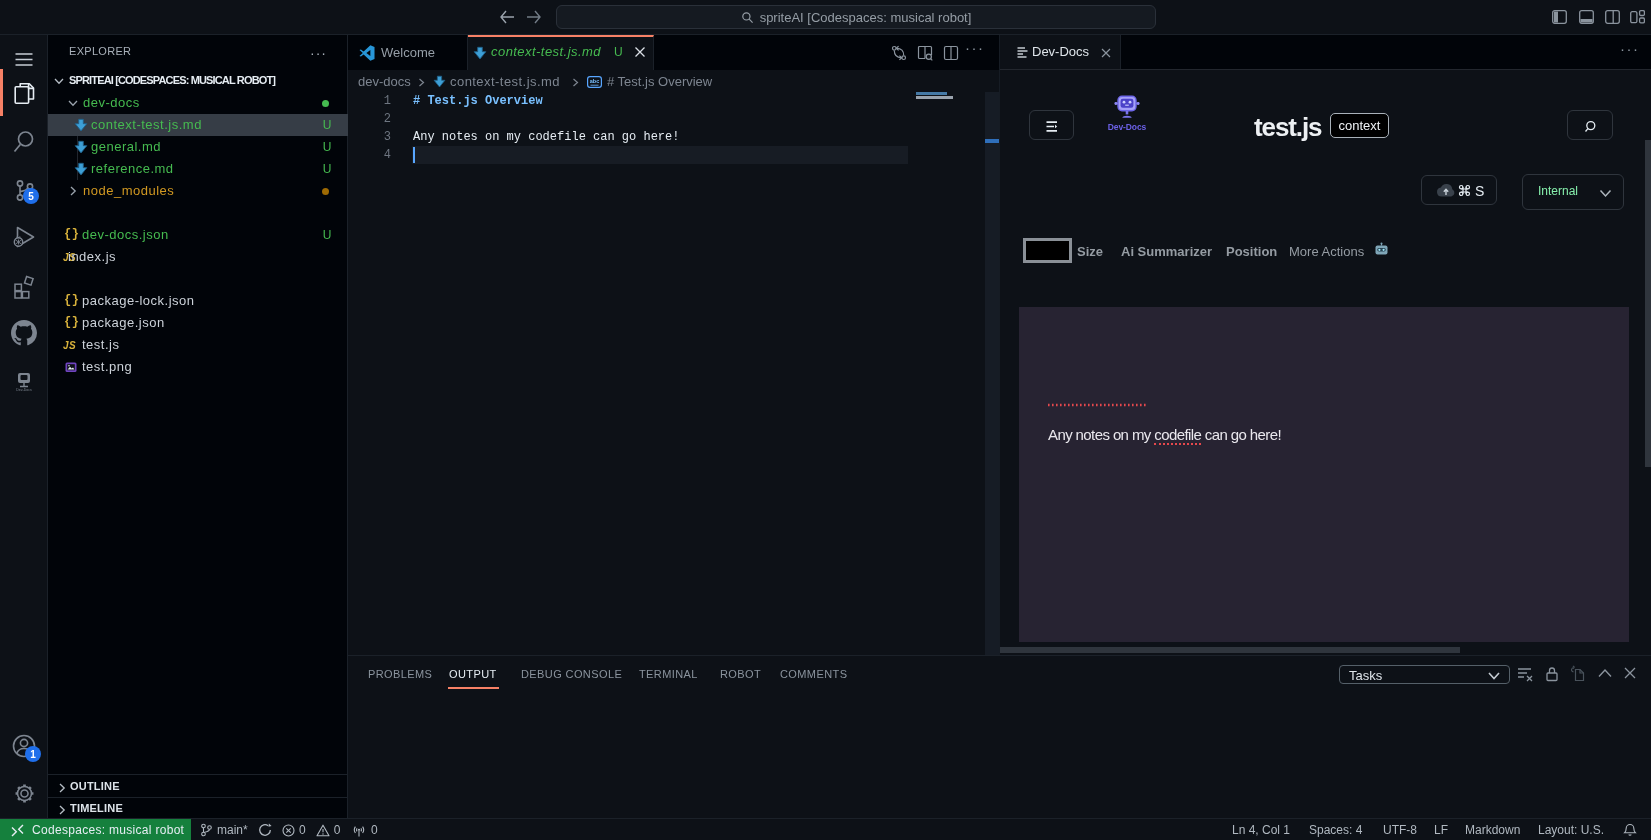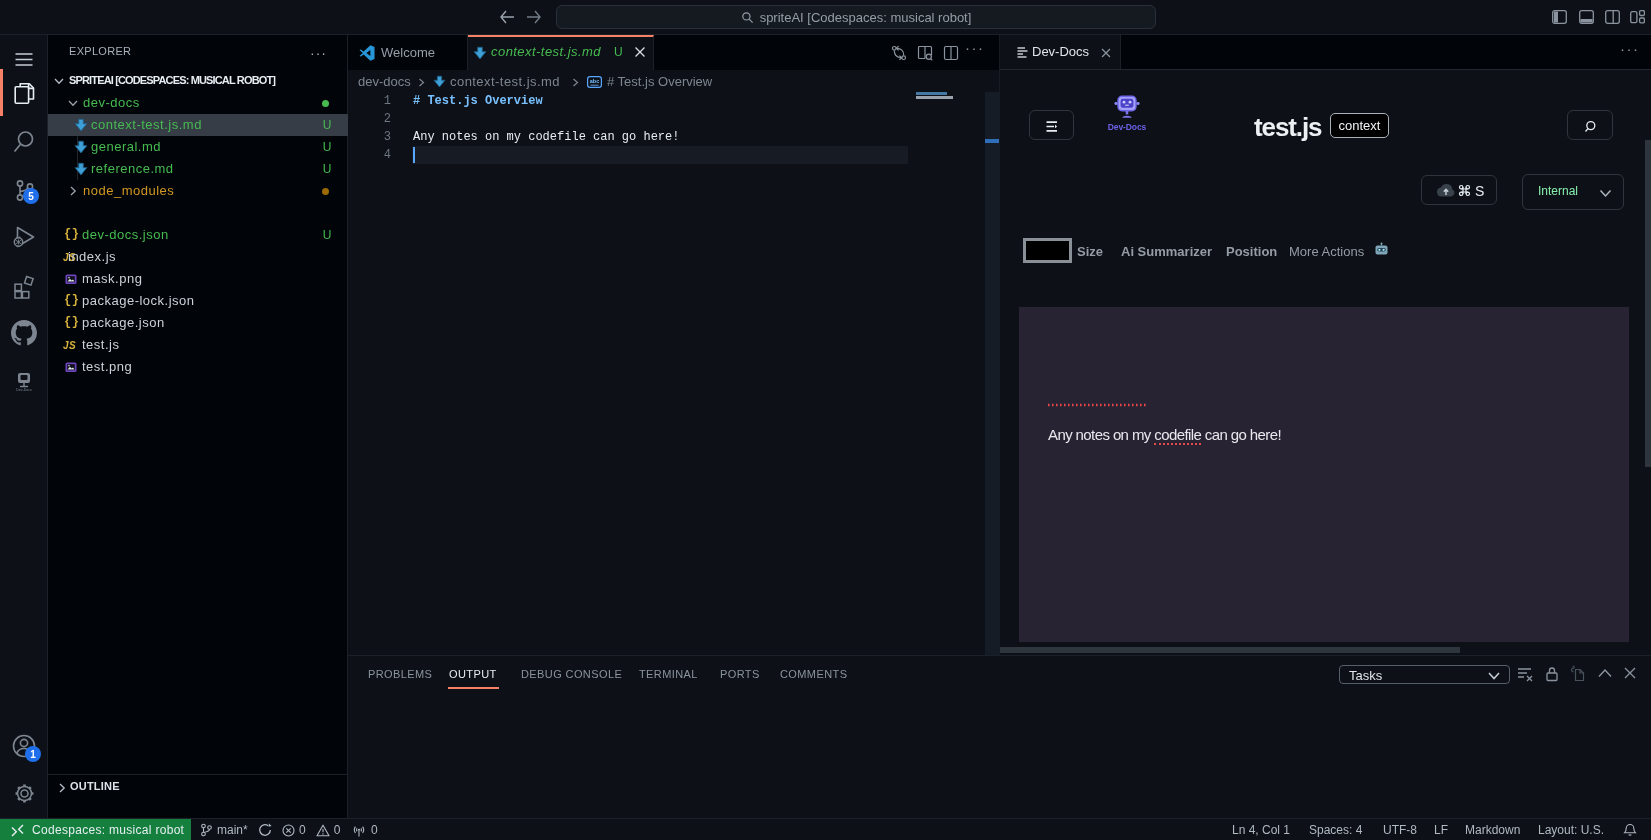--- a/index.html
+++ b/index.html
@@ -212,29 +212,20 @@
     <span class="abs mono" style="left:16px;top:3px;color:#d9b33c;font-size:12px;font-weight:700">{}</span>
     <span class="abs green" style="left:34px;top:3px">dev-docs.json</span>
     <span class="uband green" style="right:16px">U</span>
   </div>
 
   <div class="row" style="top:211px">
     <span class="abs" style="left:15px;top:6px;color:#d9b33c;font-size:10px;font-weight:700;font-style:italic">JS</span>
     <span class="abs" style="left:20px;top:3px">index.js</span>
   </div>
 
-  <div class="row" style="top:233px">
-    <svg class="abs" style="left:16px;top:4px" width="14" height="14" viewBox="0 0 14 14">
-        <rect x="1.5" y="2.5" width="11" height="9.5" rx="1.5" fill="#8250df" opacity="0.85"></rect>
-        <rect x="3.2" y="4.2" width="7.6" height="6.1" fill="#0d1117"></rect>
-        <path d="M3.6 9.6 L6 6.8 L7.6 8.6 L9 7.4 L10.4 9.6 z" fill="#e6edf3"></path>
-        <circle cx="5" cy="5.8" r="0.8" fill="#e6edf3"></circle>
-      </svg>
-    <span class="abs" style="left:34px;top:3px">mask.png</span>
-  </div>
 
   <div class="row" style="top:255px">
     <span class="abs mono" style="left:16px;top:3px;color:#d9b33c;font-size:12px;font-weight:700">{}</span>
     <span class="abs" style="left:34px;top:3px">package-lock.json</span>
   </div>
 
   <div class="row" style="top:277px">
     <span class="abs mono" style="left:16px;top:3px;color:#d9b33c;font-size:12px;font-weight:700">{}</span>
     <span class="abs" style="left:34px;top:3px">package.json</span>
   </div>
@@ -252,20 +243,26 @@
         <circle cx="5" cy="5.8" r="0.8" fill="#e6edf3"></circle>
       </svg>
     <span class="abs" style="left:34px;top:3px">test.png</span>
   </div>
 
   <div class="abs" style="left:0;top:739px;width:300px;height:23px;border-top:1px solid #1b2129">
     <svg class="abs" style="left:10px;top:8px" width="8" height="10" viewBox="0 0 8 10">
         <path d="M2 1 L6.2 5 L2 9" stroke="#b6bec6" stroke-width="1.3" fill="none"></path>
       </svg>
     <span class="abs" style="left:22px;top:5px;font-size:11px;font-weight:700;color:#dde3e9;letter-spacing:0.2px">OUTLINE</span>
+  </div>
+  <div class="abs" style="left:0;top:762px;width:300px;height:22px;border-top:1px solid #1b2129">
+    <svg class="abs" style="left:10px;top:7px" width="8" height="10" viewBox="0 0 8 10">
+        <path d="M2 1 L6.2 5 L2 9" stroke="#b6bec6" stroke-width="1.3" fill="none"></path>
+      </svg>
+    <span class="abs" style="left:22px;top:4px;font-size:11px;font-weight:700;color:#dde3e9;letter-spacing:0.2px">TIMELINE</span>
   </div>
 </div>
 
 <div id="editor1">
   <div id="tabs1">
     <div class="tab" style="left:0;width:120px;border-right:1px solid #1b2129;background:#010409">
       <svg class="abs" style="left:11px;top:10px" width="16" height="16" viewBox="0 0 100 100">
           <path fill="#2796d8" d="M71 1 L29 41 L12 28 L3 32 L24 50 L3 68 L12 72 L29 59 L71 99 L97 87 V13 Z M71 31 V69 L46 50 Z"></path>
         </svg>
       <span style="margin-left:33px;color:#969fa8">Welcome</span>
@@ -426,21 +423,21 @@
   <div class="abs" style="left:645px;top:105px;width:7px;height:327px;background:#2f353d"></div>
   <div class="abs" style="left:0px;top:612px;width:460px;height:6px;background:#2f353d"></div>
 </div>
 
 <div id="panel">
   <div class="ptab" style="left:20px">PROBLEMS</div>
   <div class="ptab" style="left:101px;color:#e6edf3">OUTPUT</div>
   <div class="abs" style="left:100px;top:31px;width:51px;height:2px;background:#f78166"></div>
   <div class="ptab" style="left:173px">DEBUG CONSOLE</div>
   <div class="ptab" style="left:291px">TERMINAL</div>
-  <div class="ptab" style="left:372px">PORTS</div>
+  <div class="ptab" style="left:372px">ROBOT</div>
   <div class="ptab" style="left:432px">COMMENTS</div>
 
   <div class="abs" style="left:991px;top:9px;width:171px;height:19px;border:1px solid #556069;border-radius:4px;background:#0d1117">
     <span class="abs" style="left:9px;top:2px;font-size:13px;color:#dfe5ea">Tasks</span>
     <svg class="abs" style="left:148px;top:6px" width="12" height="8" viewBox="0 0 12 8">
         <path d="M1 1 L6 6.5 L11 1" stroke="#c3cad1" stroke-width="1.6" fill="none"></path>
       </svg>
   </div>
   <svg class="abs" style="left:1169px;top:11px" width="16" height="15" viewBox="0 0 16 15">
       <path d="M1 2 h13 M1 6 h9 M1 10 h6" stroke="#8b949e" stroke-width="1.3"></path>

